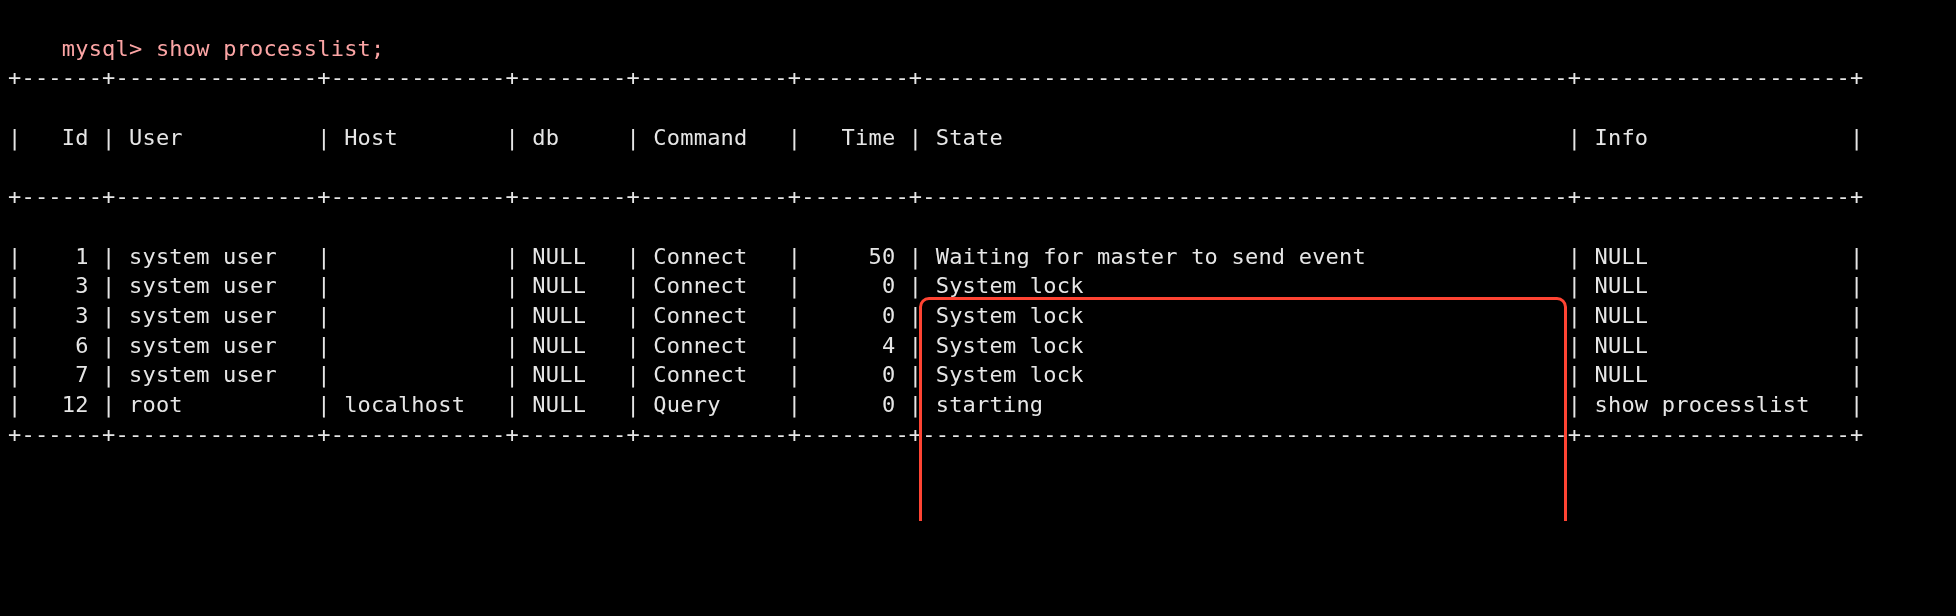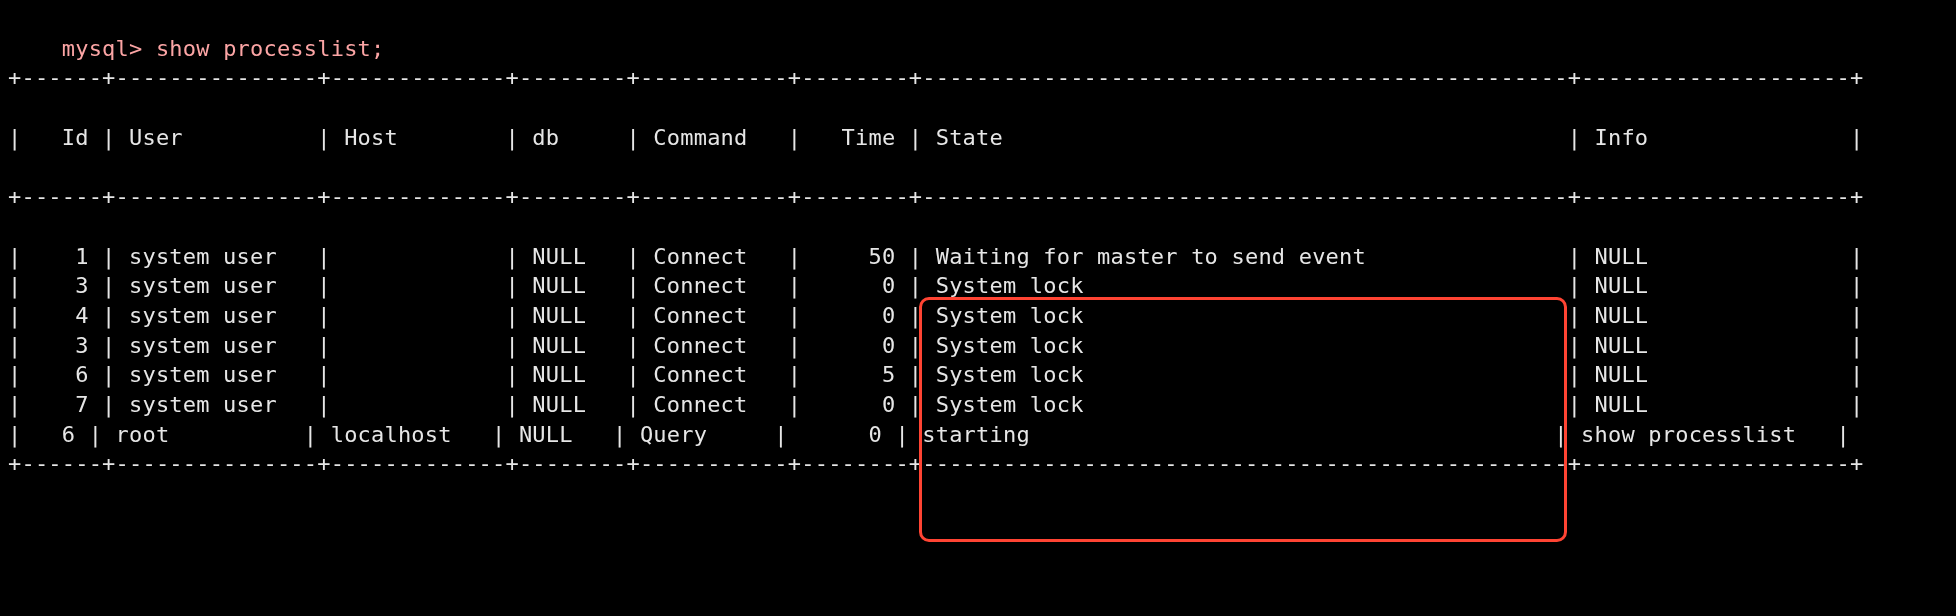--- a/index.html
+++ b/index.html
@@ -40,24 +40,23 @@
 
 
 <div class="wrap">
   <div class="terminal">
     <span class="prompt"><span>mysql&gt; </span><span>show processlist;</span></span>
 <span id="sep-top" class="sep-row">+------+---------------+-------------+--------+-----------+--------+------------------------------------------------+--------------------+</span>
 <span id="hdr" class="header-row">|   Id | User          | Host        | db     | Command   |   Time | State                                          | Info               |</span>
 <span id="sep-mid" class="sep-row">+------+---------------+-------------+--------+-----------+--------+------------------------------------------------+--------------------+</span>
 <span id="rows"><span class="data-row">|    1 | system user   |             | NULL   | Connect   |     50 | Waiting for master to send event               | NULL               |
 </span><span class="data-row">|    3 | system user   |             | NULL   | Connect   |      0 | System lock                                    | NULL               |
-</span><span class="data-row">|    4 | system user   |             | NULL   | Connect   |      0 | System lock                                    | NULL               |
 </span><span class="data-row">|    3 | system user   |             | NULL   | Connect   |      0 | System lock                                    | NULL               |
-</span><span class="data-row">|    6 | system user   |             | NULL   | Connect   |      5 | System lock                                    | NULL               |
+</span><span class="data-row">|    6 | system user   |             | NULL   | Connect   |      4 | System lock                                    | NULL               |
 </span><span class="data-row">|    7 | system user   |             | NULL   | Connect   |      0 | System lock                                    | NULL               |
-</span><span class="data-row">|   6 | root          | localhost   | NULL   | Query     |      0 | starting                                       | show processlist   |
+</span><span class="data-row">|   12 | root          | localhost   | NULL   | Query     |      0 | starting                                       | show processlist   |
 </span></span><span id="sep-bot" class="sep-row">+------+---------------+-------------+--------+-----------+--------+------------------------------------------------+--------------------+</span>
   </div>
   <div id="hl" class="highlight-box" style="left: 918.812px; width: 648.369px; top: 296.875px; height: 245.5px;"></div>
 </div>
 
 
 
 
 </body></html>

